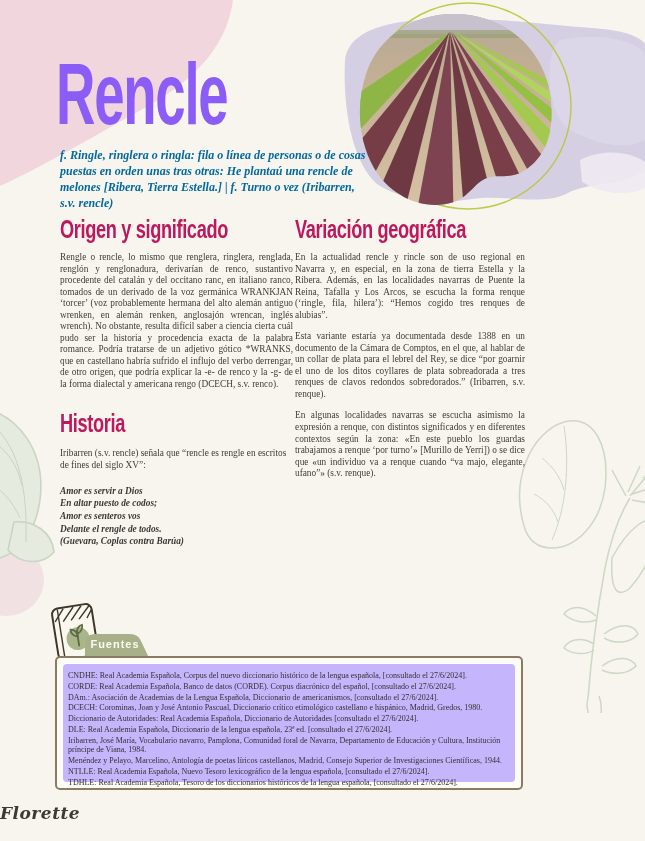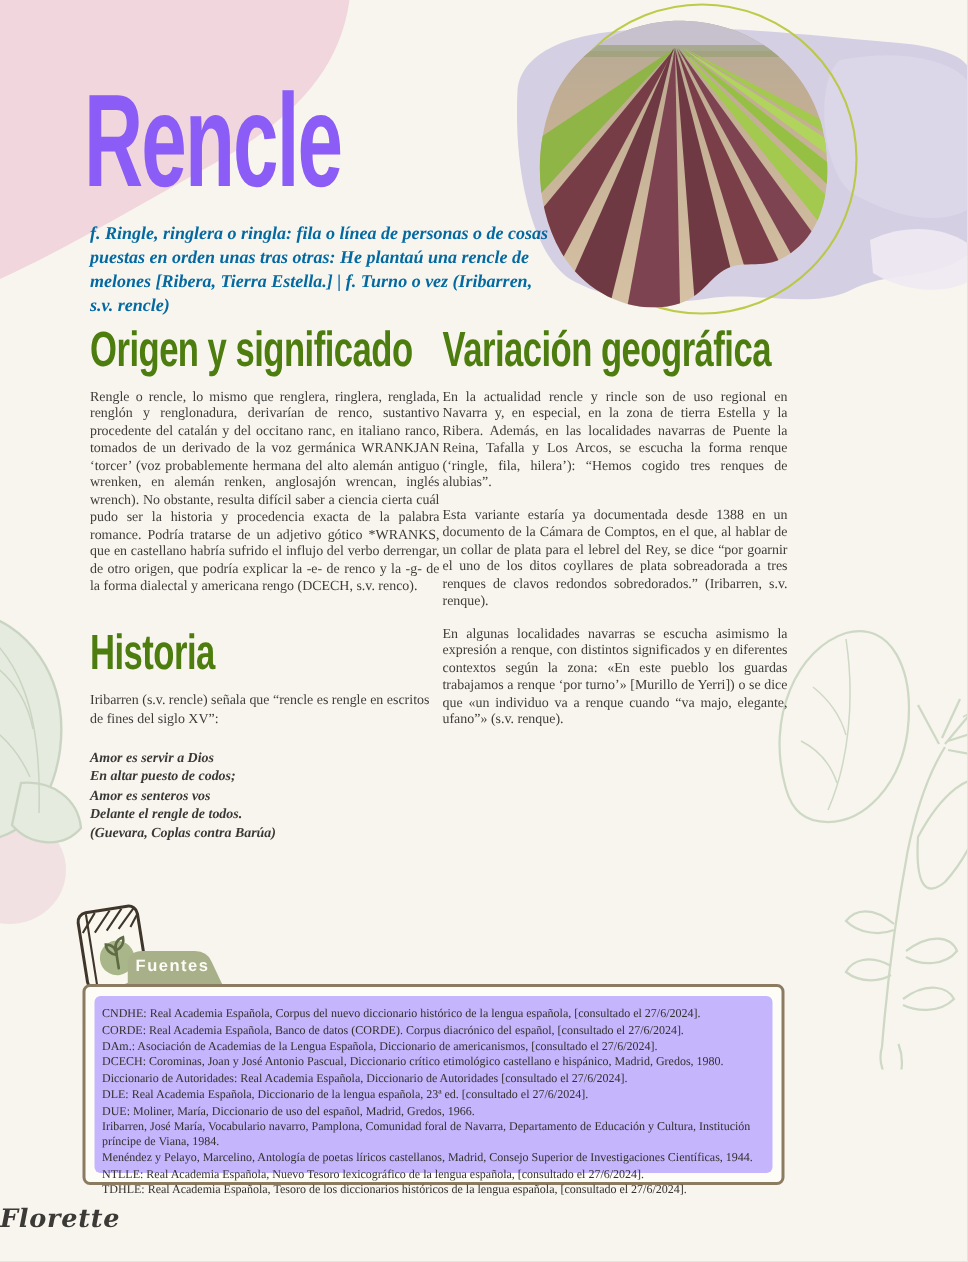--- a/index.html
+++ b/index.html
@@ -19,21 +19,21 @@
   .title-inner{display:inline-block;transform:scaleX(.62);transform-origin:0 0;white-space:nowrap;}
   .definition{
     position:absolute;left:60px;top:147px;width:308px;
     font-style:italic;font-weight:700;font-size:12px;line-height:1.34;color:#0369a1;
   }
   
   .col-left{position:absolute;left:60px;top:216px;width:233px;}
   .col-right{position:absolute;left:295px;top:216px;width:230px;}
   h2.hd{
     margin:0 0 9px 0;font-family:"Liberation Sans",sans-serif;font-weight:700;
-    font-size:33px;line-height:1.05;color:#4d7c0f;letter-spacing:-.5px;text-decoration:underline;
+    font-size:26px;line-height:1.05;color:#be185d;letter-spacing:-.5px;text-decoration:underline;
   }
   h2.hd span{display:inline-block;transform:scaleX(.70);transform-origin:0 0;white-space:nowrap;}
   .body-txt{font-size:9.3px;line-height:1.24;text-align:justify;margin:0;}
   .col-right .body-txt{margin-bottom:10px;}
   .historia{margin-top:20px;}
   .hist-intro{font-size:9.3px;line-height:1.3;margin:0 0 14px 0;}
   .poem{font-style:italic;font-weight:700;font-size:9.3px;line-height:1.35;color:#3a3836;}
   .poem-attr{font-style:italic;font-weight:700;font-size:9.3px;line-height:1.35;color:#3a3836;}
   
   .fuentes-tab{
@@ -215,21 +215,20 @@
   </div>
 
   <div class="src-box">
     <div class="src-panel">
         <div class="src-item">CNDHE: Real Academia Española, Corpus del nuevo diccionario histórico de la lengua española, [consultado el 27/6/2024].</div>
         <div class="src-item">CORDE: Real Academia Española, Banco de datos (CORDE). Corpus diacrónico del español, [consultado el 27/6/2024].</div>
         <div class="src-item">DAm.: Asociación de Academias de la Lengua Española, Diccionario de americanismos, [consultado el 27/6/2024].</div>
         <div class="src-item">DCECH: Corominas, Joan y José Antonio Pascual, Diccionario crítico etimológico castellano e hispánico, Madrid, Gredos, 1980.</div>
         <div class="src-item">Diccionario de Autoridades: Real Academia Española, Diccionario de Autoridades [consultado el 27/6/2024].</div>
         <div class="src-item">DLE: Real Academia Española, Diccionario de la lengua española, 23ª ed. [consultado el 27/6/2024].</div>
-        <div class="src-item">DUE: Moliner, María, Diccionario de uso del español, Madrid, Gredos, 1966.</div>
         <div class="src-item">Iribarren, José María, Vocabulario navarro, Pamplona, Comunidad foral de Navarra, Departamento de Educación y Cultura, Institución príncipe de Viana, 1984.</div>
         <div class="src-item">Menéndez y Pelayo, Marcelino, Antología de poetas líricos castellanos, Madrid, Consejo Superior de Investigaciones Científicas, 1944.</div>
         <div class="src-item">NTLLE: Real Academia Española, Nuevo Tesoro lexicográfico de la lengua española, [consultado el 27/6/2024].</div>
         <div class="src-item">TDHLE: Real Academia Española, Tesoro de los diccionarios históricos de la lengua española, [consultado el 27/6/2024].</div>
       </div>
   </div>
 
   <div class="brand">Florette</div>
 
 </div>

